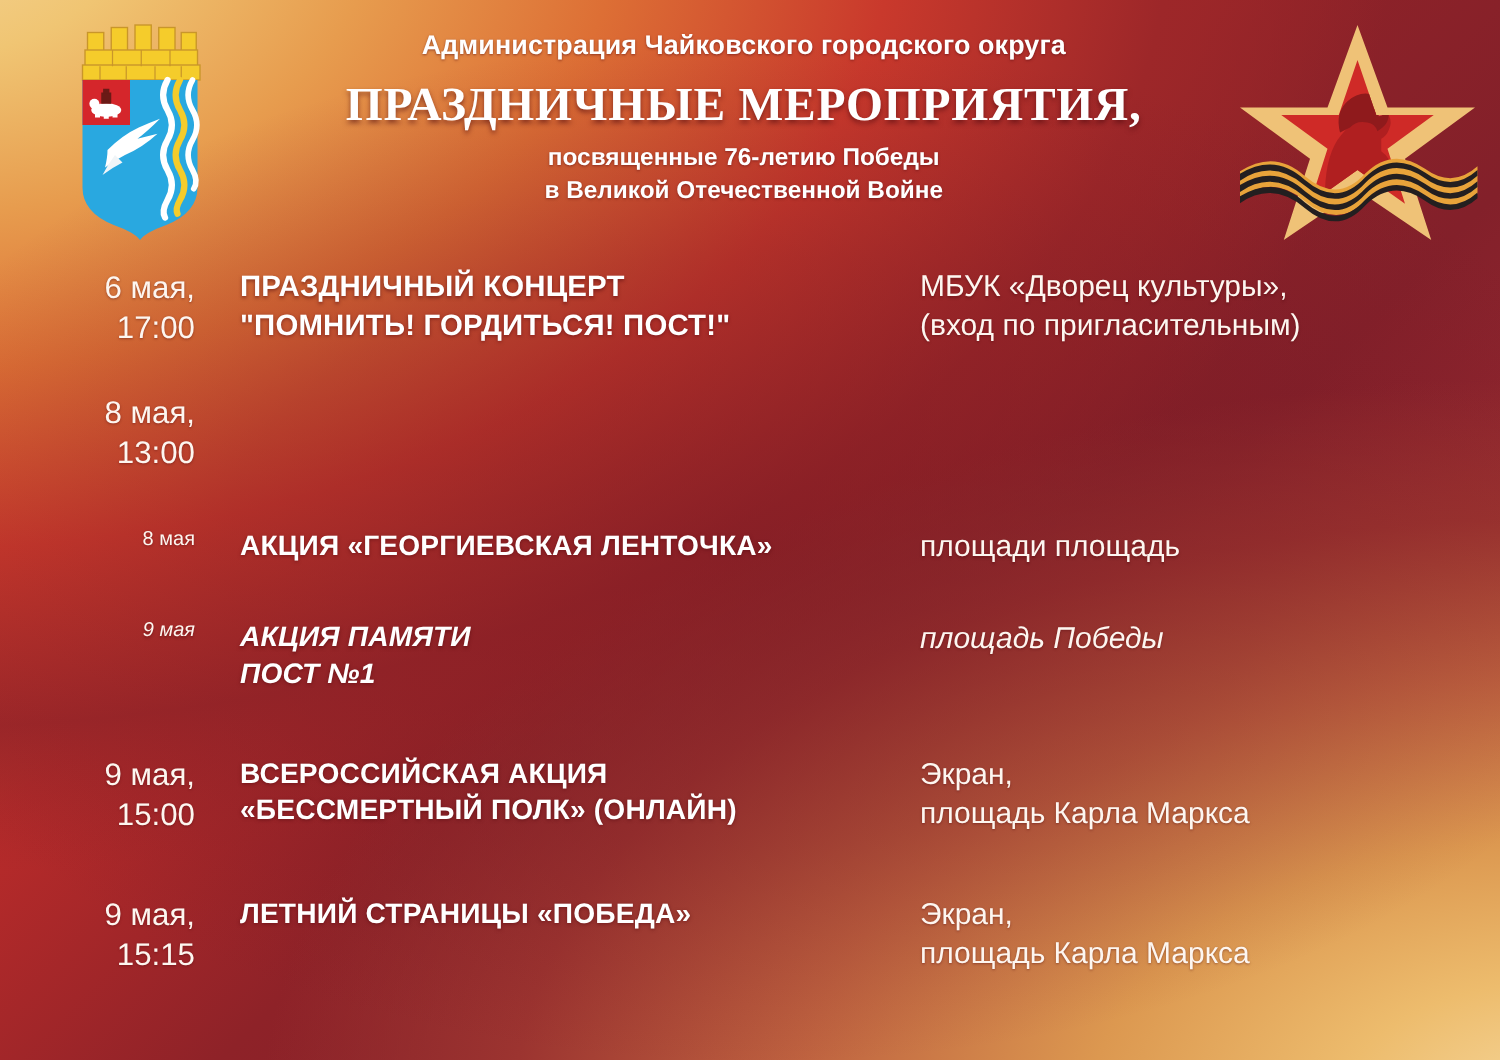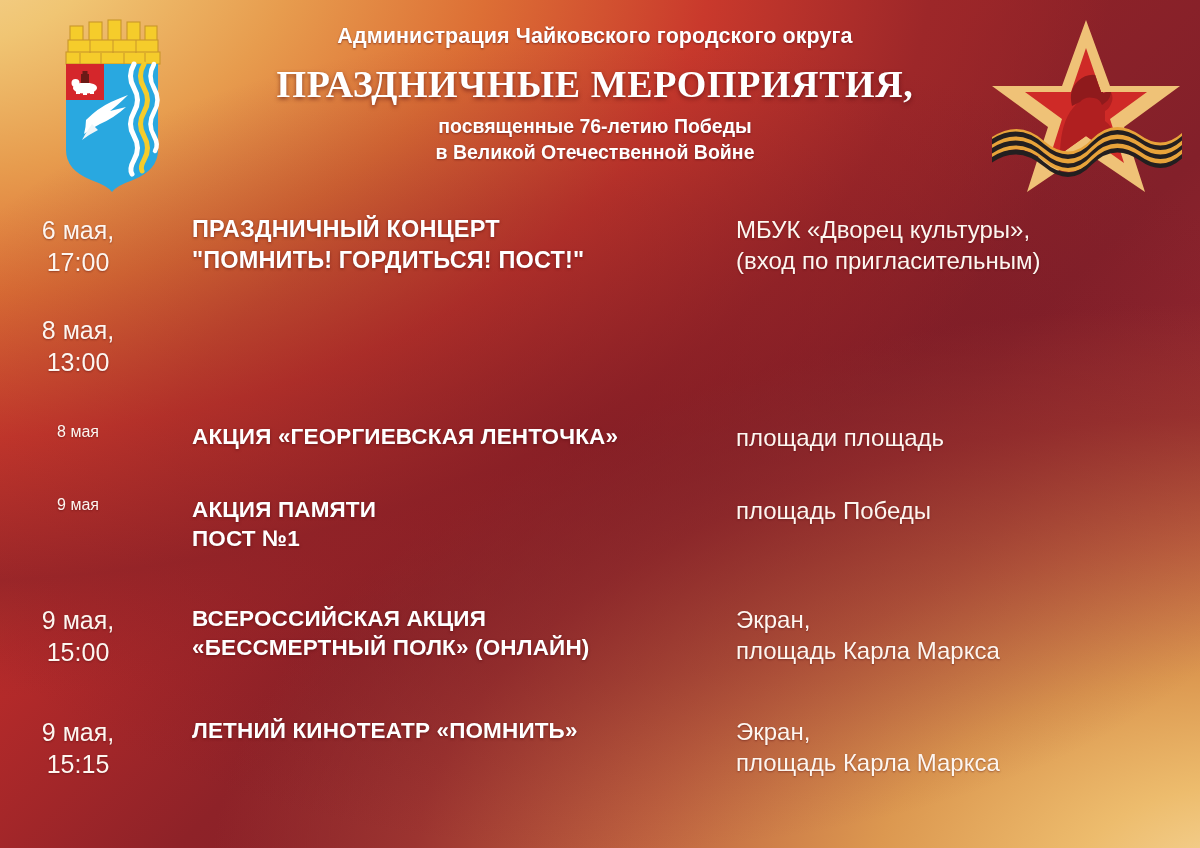--- a/index.html
+++ b/index.html
@@ -55,21 +55,21 @@
     font-size:19.5px; font-weight:600; line-height:1.32;
     text-shadow:0 1px 2px rgba(80,10,15,.5);
   }
 
   
   .schedule { position:relative; padding:6px 0 0 0; }
   .row { display:flex; align-items:flex-start; width:1200px; }
 
   .cell-date {
     width:170px; flex:0 0 170px;
-    text-align:center; padding-right:14px;
+    text-align:right; padding-right:14px;
     color:#fdf6f0;
     font-size:25px; font-weight:400; line-height:1.28;
     text-shadow:0 1px 2px rgba(80,10,15,.45);
     white-space:pre-line;
   }
   .cell-title {
     width:560px; flex:0 0 560px;
     padding-left:22px; padding-right:8px;
     color:#ffffff;
     font-size:23.5px; font-weight:700; line-height:1.30;
@@ -83,21 +83,21 @@
     color:#fdf6f0;
     font-size:24px; font-weight:400; line-height:1.30;
     text-shadow:0 1px 2px rgba(80,10,15,.45);
     white-space:pre-line;
   }
 
   
   .row[data-row="0"] { margin-top:10px; }
   .row[data-row="1"] { margin-top:36px; }
   .row[data-row="2"] { margin-top:44px; }
-  .row[data-row="3"] { margin-top:42px; }
+  .row[data-row="3"] { margin-top:42px;font-style:italic; }
   .row[data-row="4"] { margin-top:50px; }
   .row[data-row="5"] { margin-top:48px; }
 
   .row[data-row="2"] .cell-title,
   .row[data-row="3"] .cell-title,
   .row[data-row="4"] .cell-title,
   .row[data-row="5"] .cell-title { font-size:22.5px; }
   .row[data-row="2"] .cell-date,
   .row[data-row="3"] .cell-date { font-size:16px; }
 </style>
@@ -218,20 +218,20 @@
 15:00</div>
         <div class="cell-title">ВСЕРОССИЙСКАЯ АКЦИЯ
 «БЕССМЕРТНЫЙ ПОЛК» (ОНЛАЙН)</div>
         <div class="cell-venue">Экран,
 площадь Карла Маркса</div>
       </div>
 
       <div class="row" data-row="5">
         <div class="cell-date">9 мая,
 15:15</div>
-        <div class="cell-title">ЛЕТНИЙ КИНОТЕАТР «ПОМНИТЬ»</div>
+        <div class="cell-title">ЛЕТНИЙ СТРАНИЦЫ «ПОБЕДА»</div>
         <div class="cell-venue">Экран,
 площадь Карла Маркса</div>
       </div>
 
     </div>
   </div>
 </div>
 
 </body></html>

